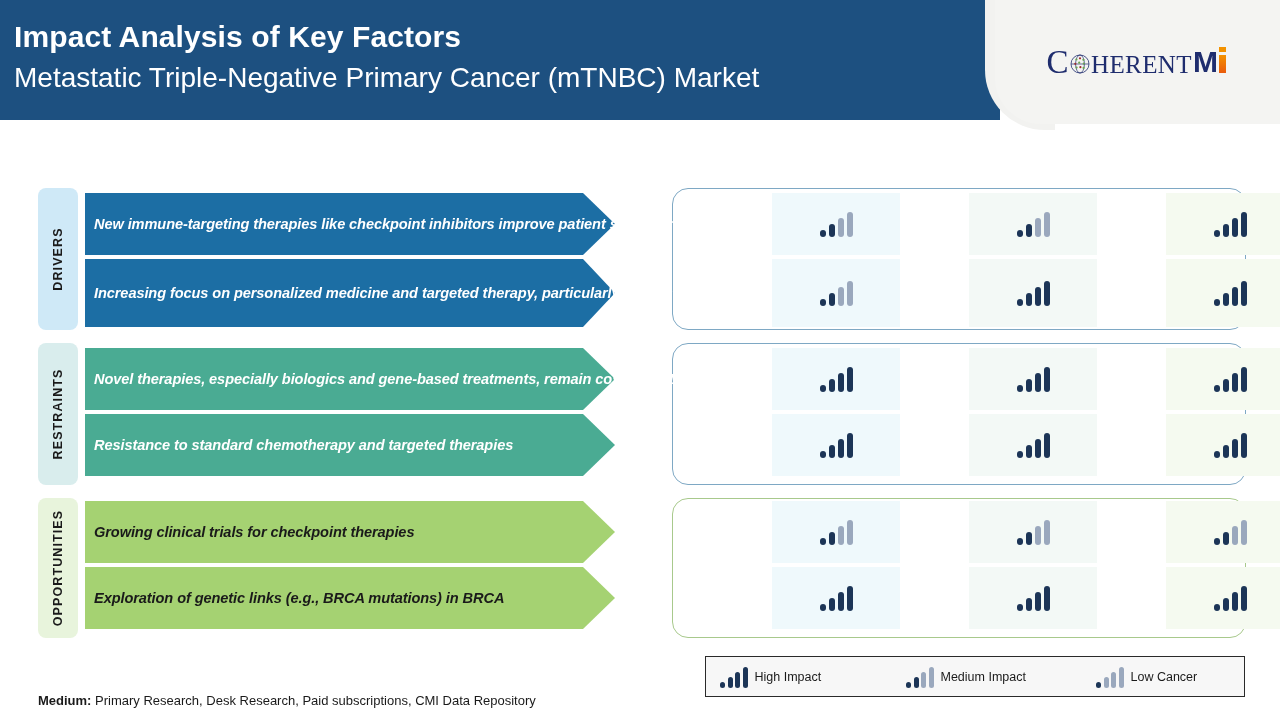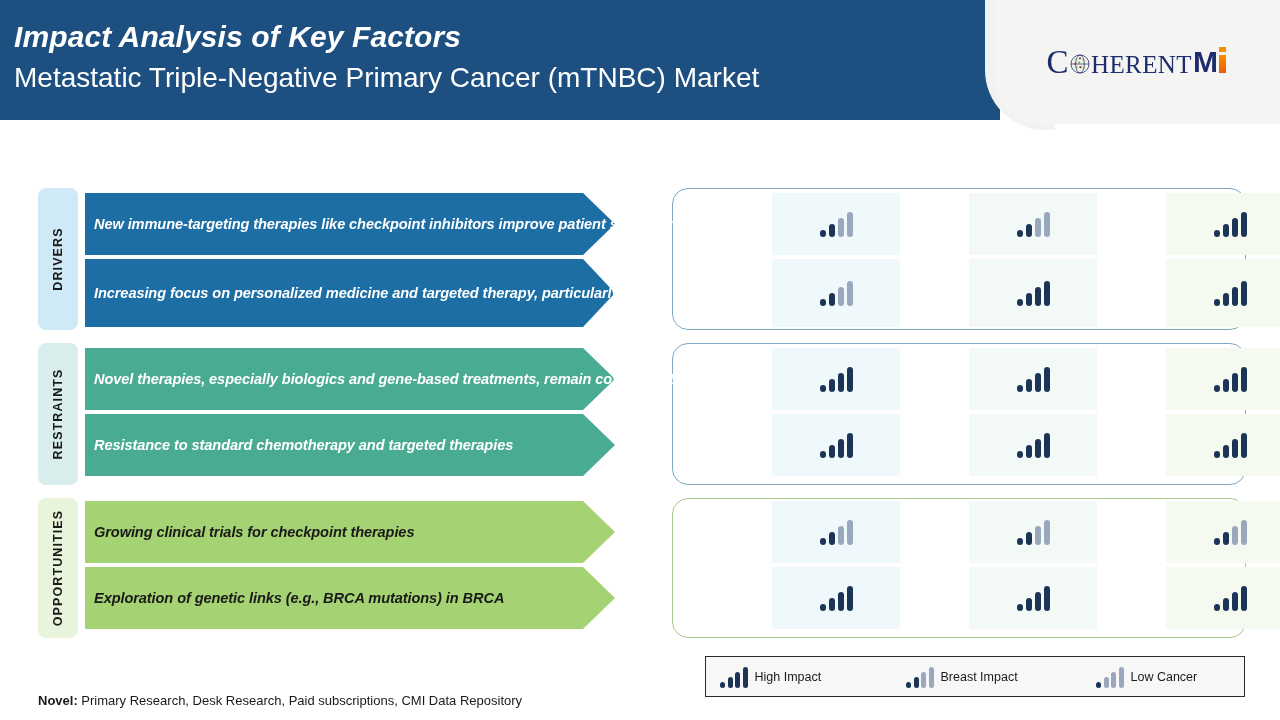--- a/index.html
+++ b/index.html
@@ -24,21 +24,21 @@
     width: 70px; height: 130px;
     background: #f2f2f0;
     border-bottom-left-radius: 60px;
   }
   .header-text {
     position: absolute; left: 14px; top: 16px;
     width: 950px;
   }
   .title-main {
     font-size: 30px; font-weight: bold; color: #ffffff;
-    letter-spacing: 0.1px; line-height: 42px; white-space: nowrap; font-style: italic;
+    letter-spacing: 0.1px; line-height: 42px; white-space: nowrap;
   }
   .title-sub {
     font-size: 28px; font-weight: normal; color: #ffffff;
     line-height: 40px; white-space: nowrap;
   }
 
   
   .logo-panel {
     position: absolute; left: 995px; top: 0;
     width: 285px; height: 124px;
@@ -409,30 +409,30 @@
         </span>
         <span class="legend-label">High Impact</span>
       </div>
       <div class="legend-item" style="position: absolute; left: 200px;">
         <span class="bars">
           <span class="bar b1" style="background: rgb(28, 53, 87);"></span>
           <span class="bar b2" style="background: rgb(28, 53, 87);"></span>
           <span class="bar b3" style="background: rgb(154, 168, 189);"></span>
           <span class="bar b4" style="background: rgb(154, 168, 189);"></span>
         </span>
-        <span class="legend-label">Breast Impact</span>
+        <span class="legend-label">Medium Impact</span>
       </div>
       <div class="legend-item" style="position: absolute; left: 390px;">
         <span class="bars">
           <span class="bar b1" style="background: rgb(28, 53, 87);"></span>
           <span class="bar b2" style="background: rgb(154, 168, 189);"></span>
           <span class="bar b3" style="background: rgb(154, 168, 189);"></span>
           <span class="bar b4" style="background: rgb(154, 168, 189);"></span>
         </span>
         <span class="legend-label">Low Cancer</span>
       </div>
     </div>
 
   <div class="source">
-    <b>Novel:</b><span> Primary Research, Desk Research, Paid subscriptions, CMI Data Repository</span>
+    <b>Medium:</b><span> Primary Research, Desk Research, Paid subscriptions, CMI Data Repository</span>
   </div>
 
 </div>
 
 </body></html>

